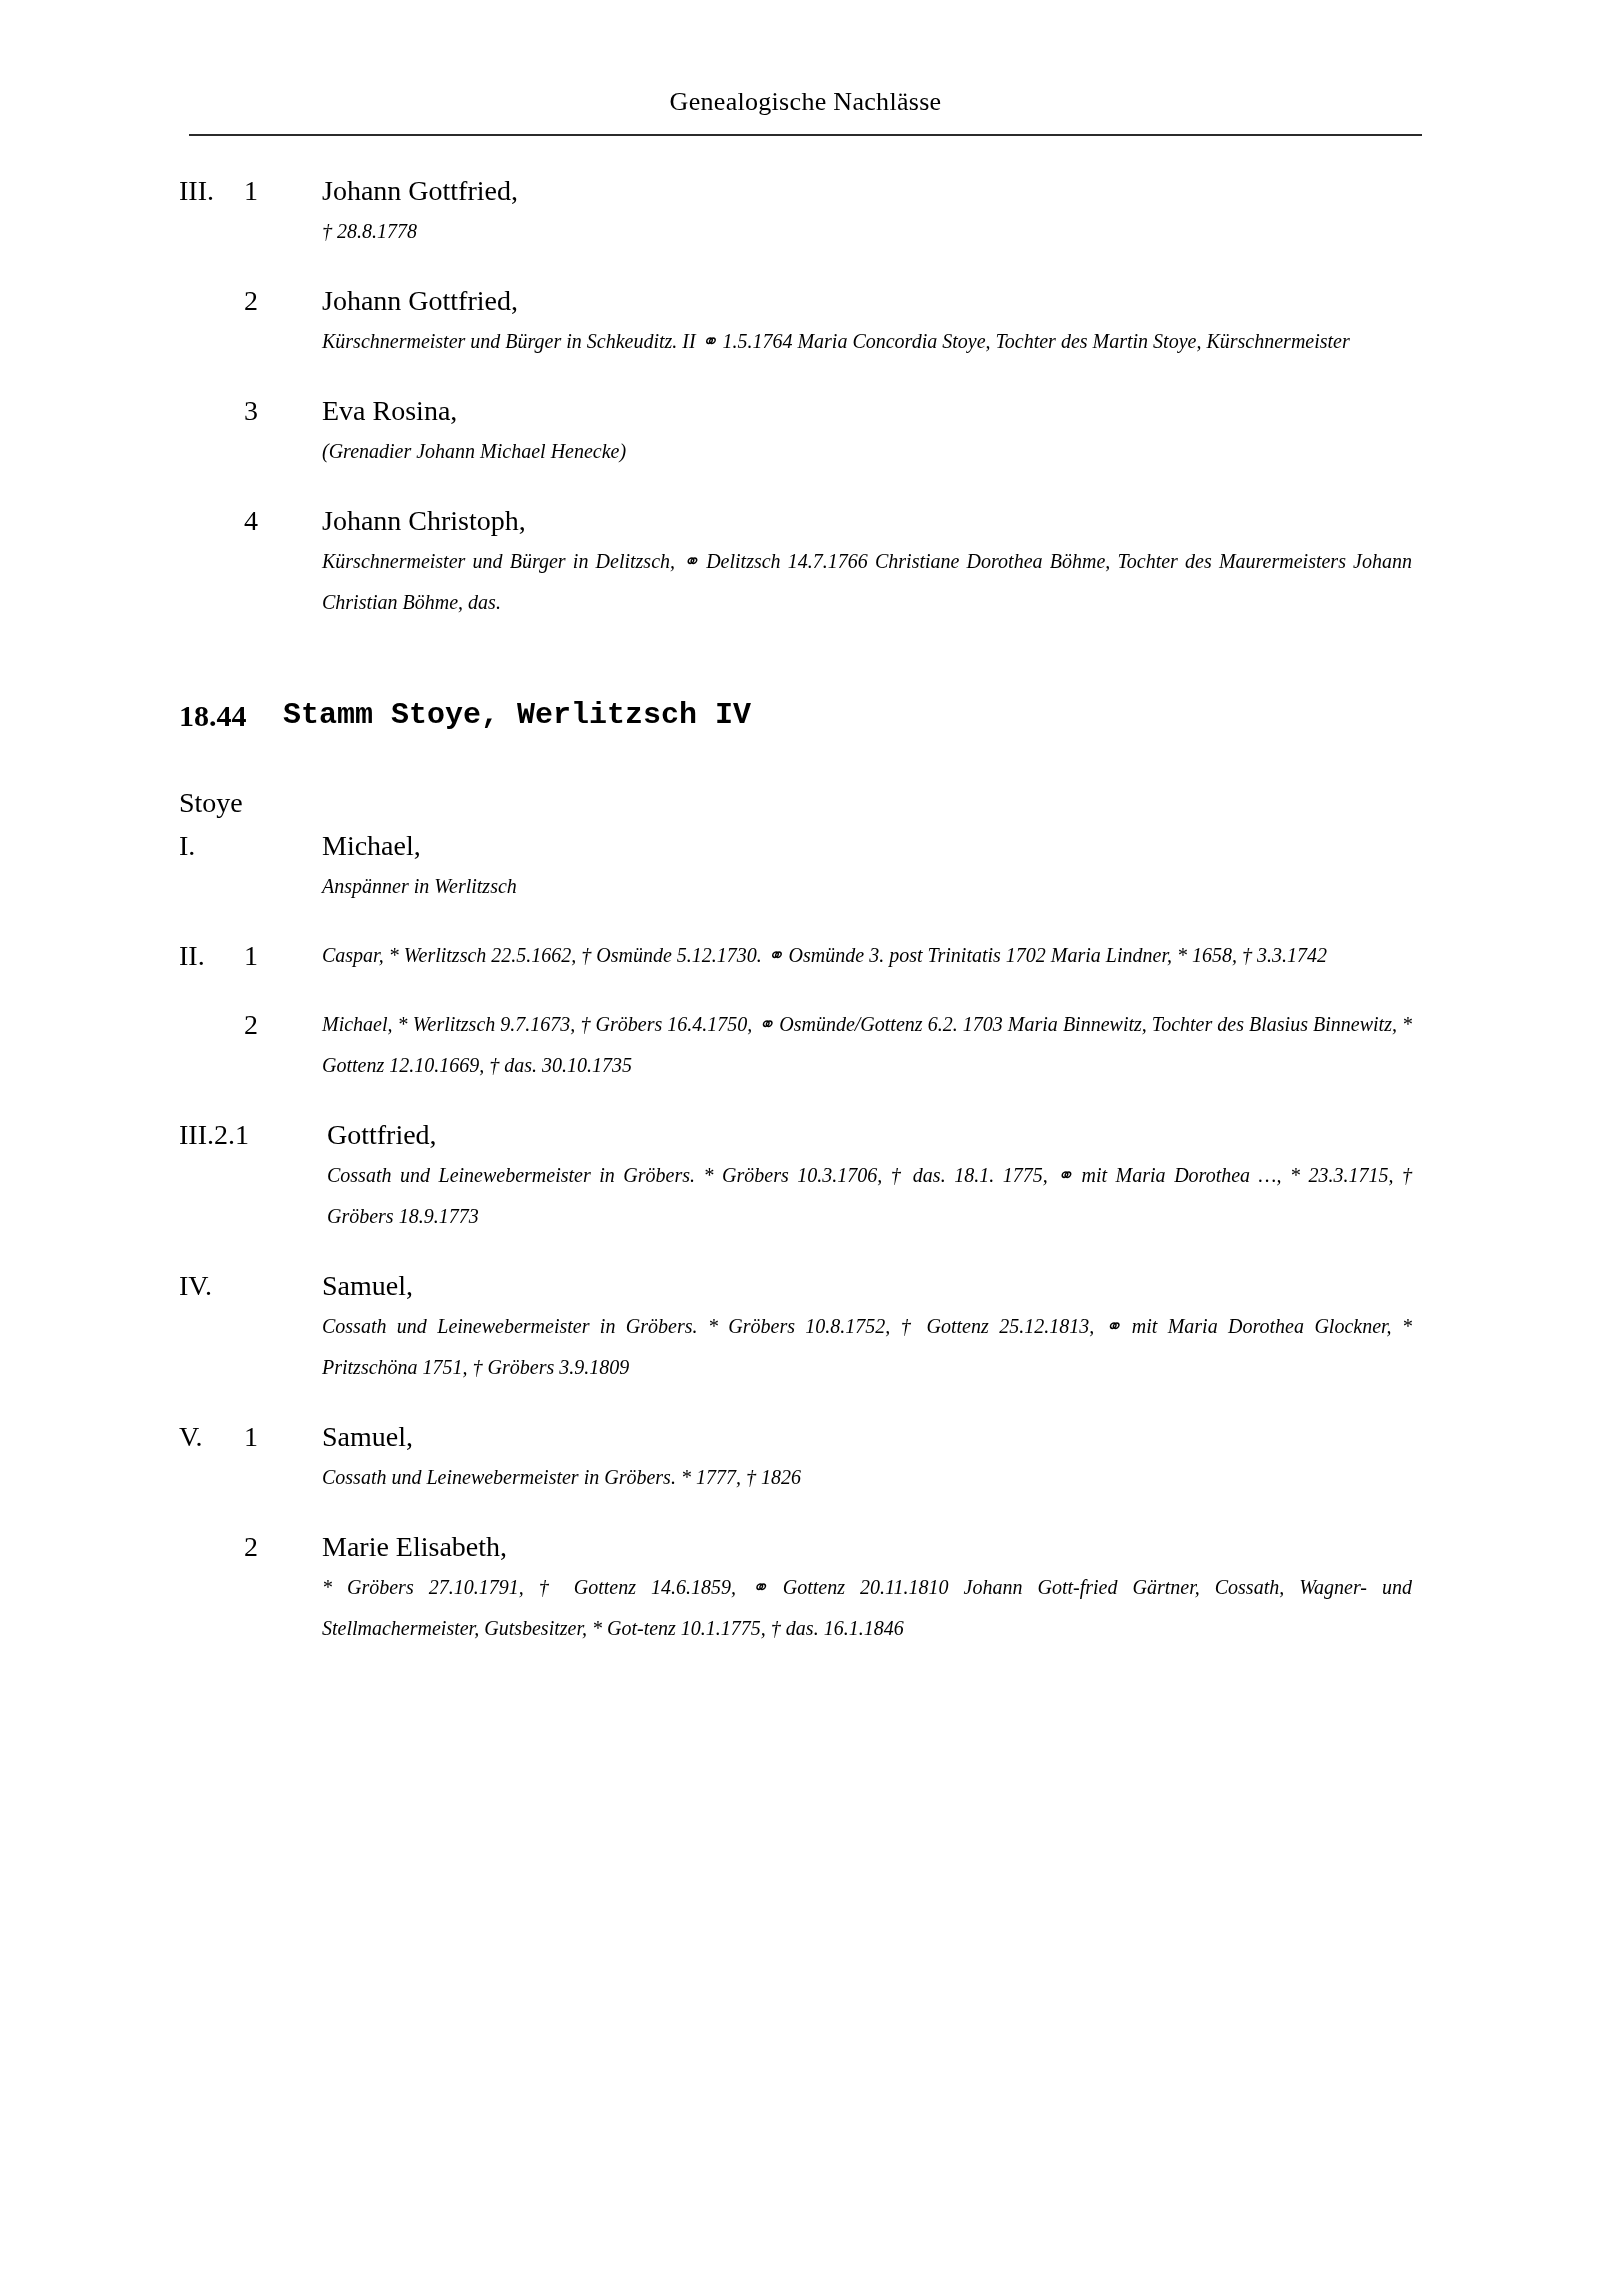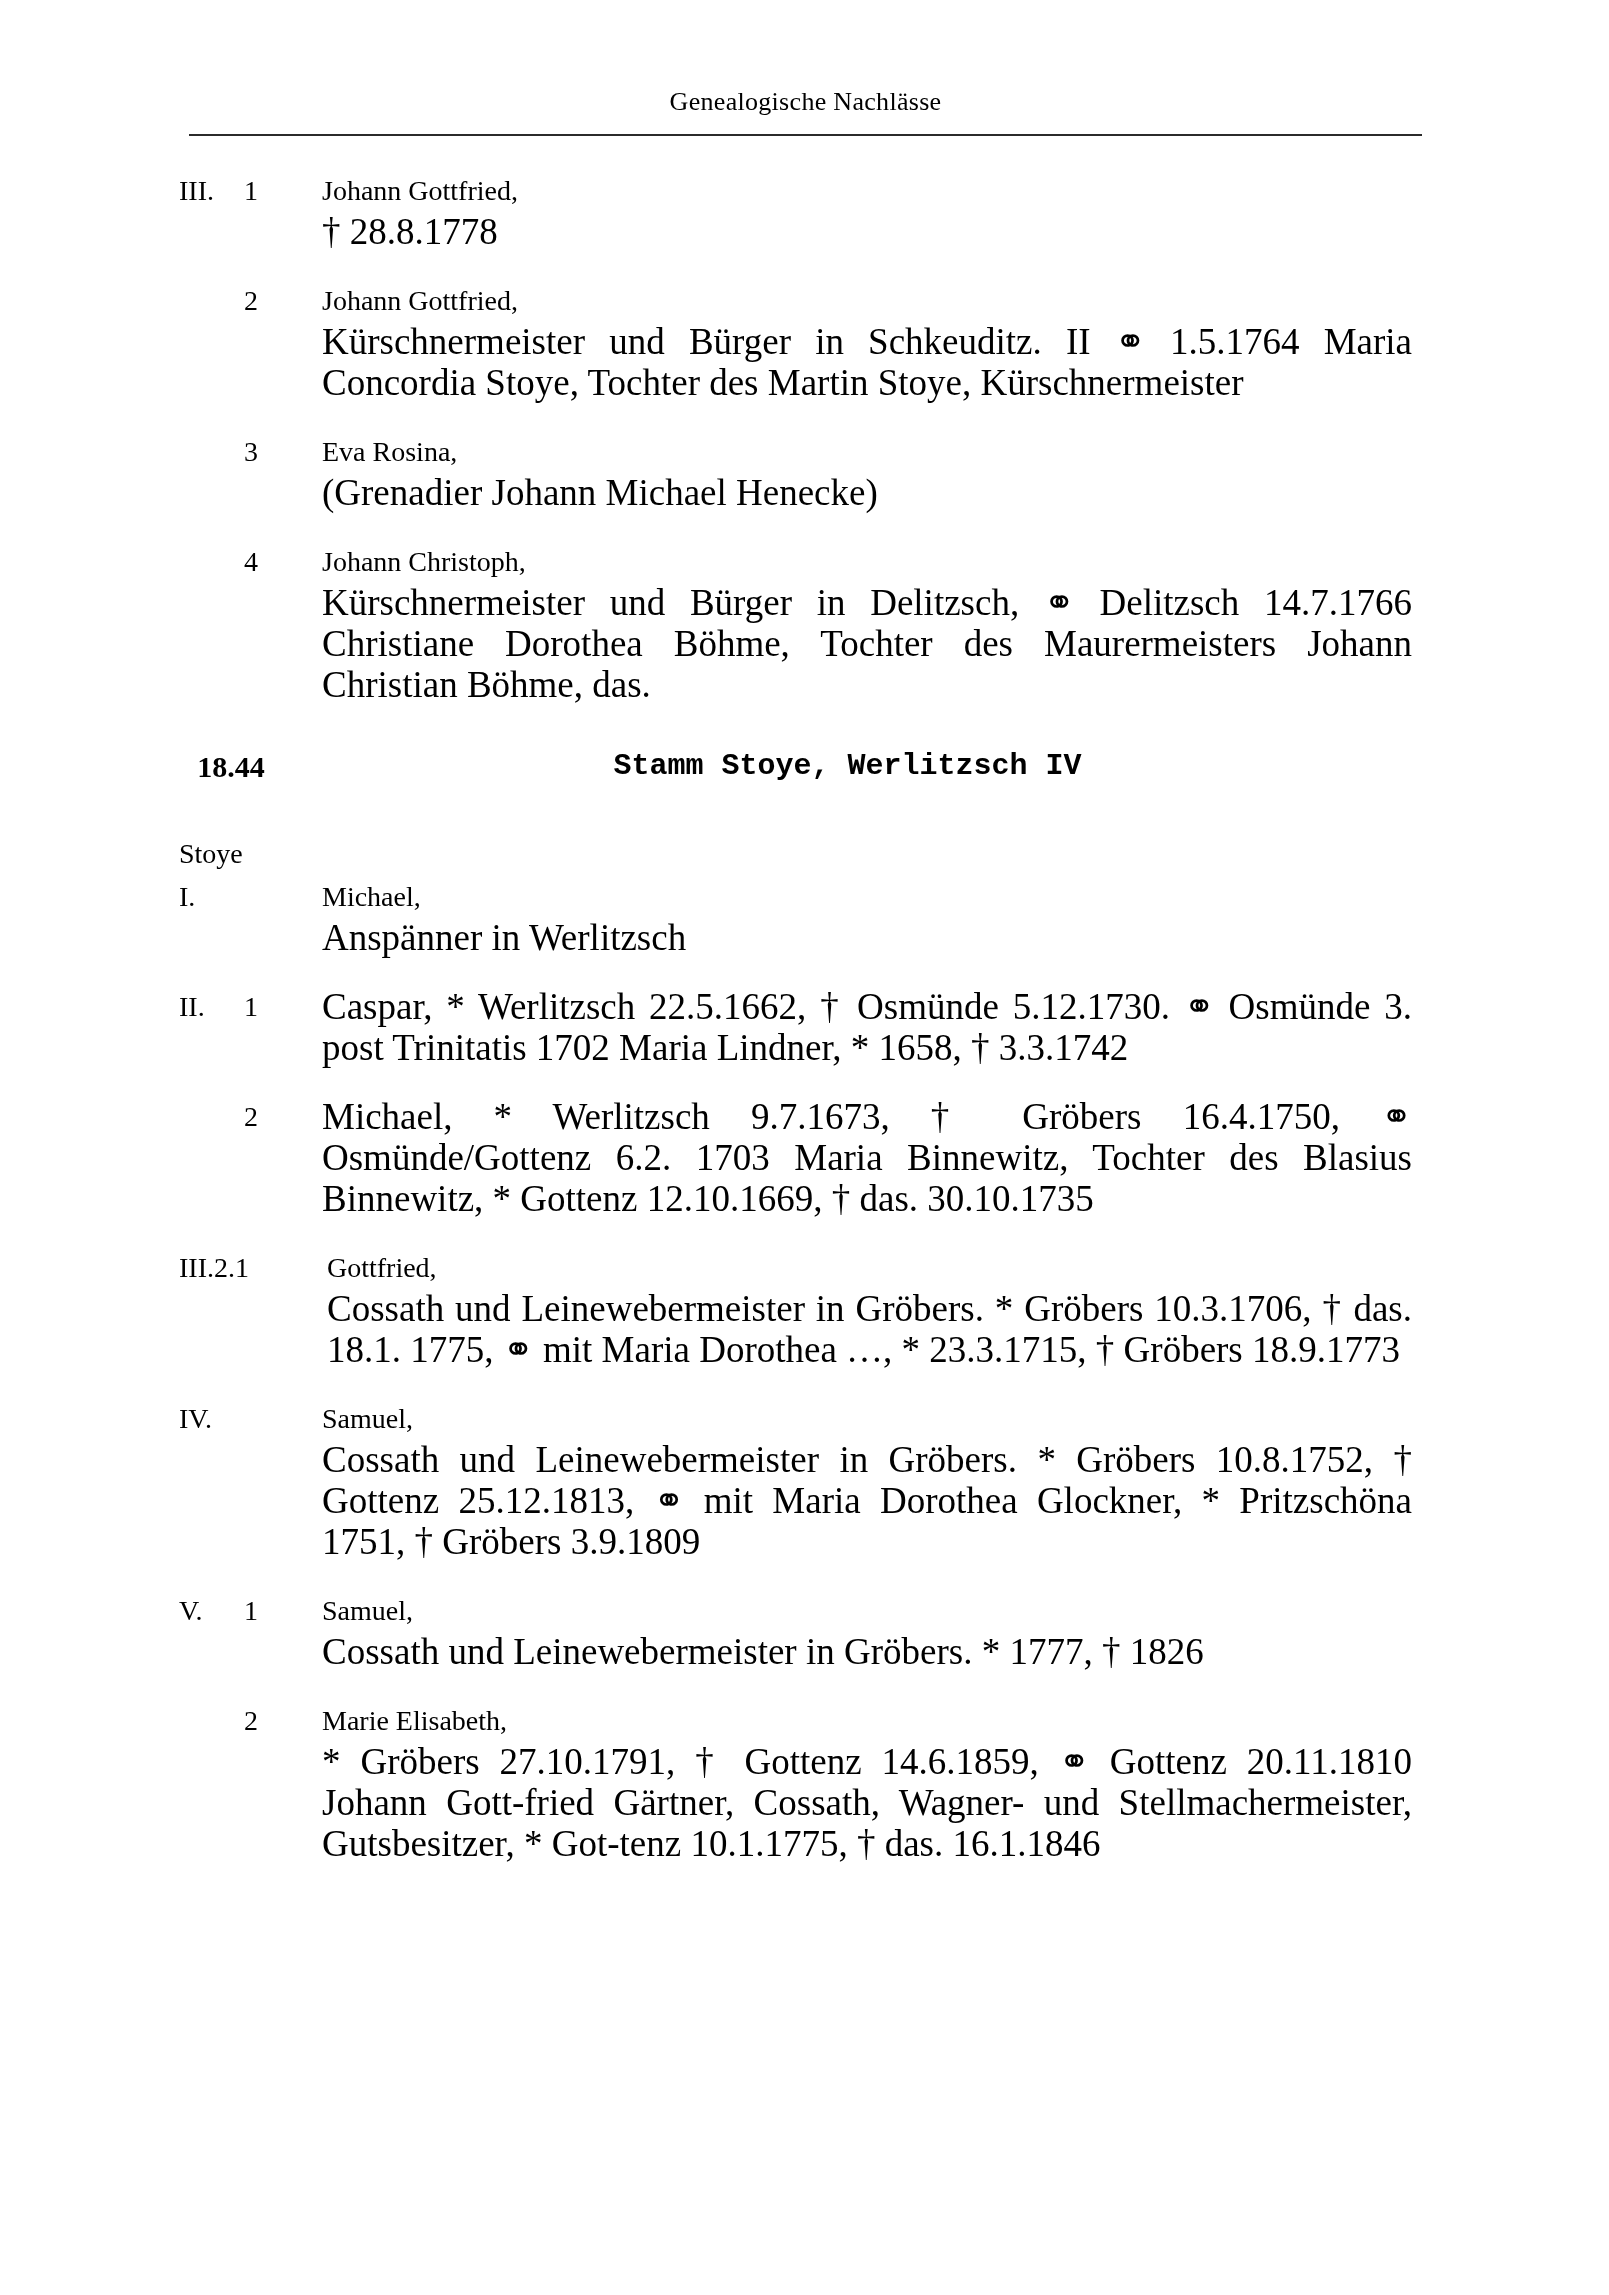--- a/index.html
+++ b/index.html
@@ -68,40 +68,40 @@
     line-height: 41px;
     text-align: justify;
     text-justify: inter-word;
     hyphens: manual;
   }
 
   
   .nameline { text-align: left; }
 
   .para {
-    font-size: 37px;
+    font-size: 20px;
     line-height: 41px;
     text-align: justify;
+    font-style: italic;
   }
   .para:after {
     content: "";
     display: inline-block;
     width: 100%;
   }
   .para.noj:after { display: none; }
 
   
   .section-head {
     display: flex;
     font-weight: bold;
     font-size: 30px;
     line-height: 43px;
-    margin-top: 40px;
+    margin-top: 71px;
     margin-bottom: 45px;
-    text-align: center;
   }
   .section-head .num { flex: 0 0 104px; }
   .section-head .title { flex: 1 1 auto; font-family: Liberation Mono, monospace; }
 
   .family-name {
     font-size: 28px;
     line-height: 41px;
     margin-bottom: 1.7px;
   }
 

